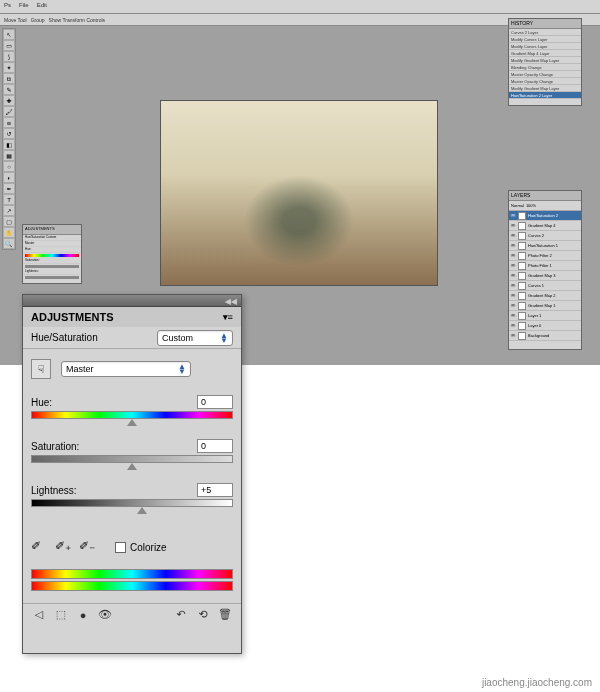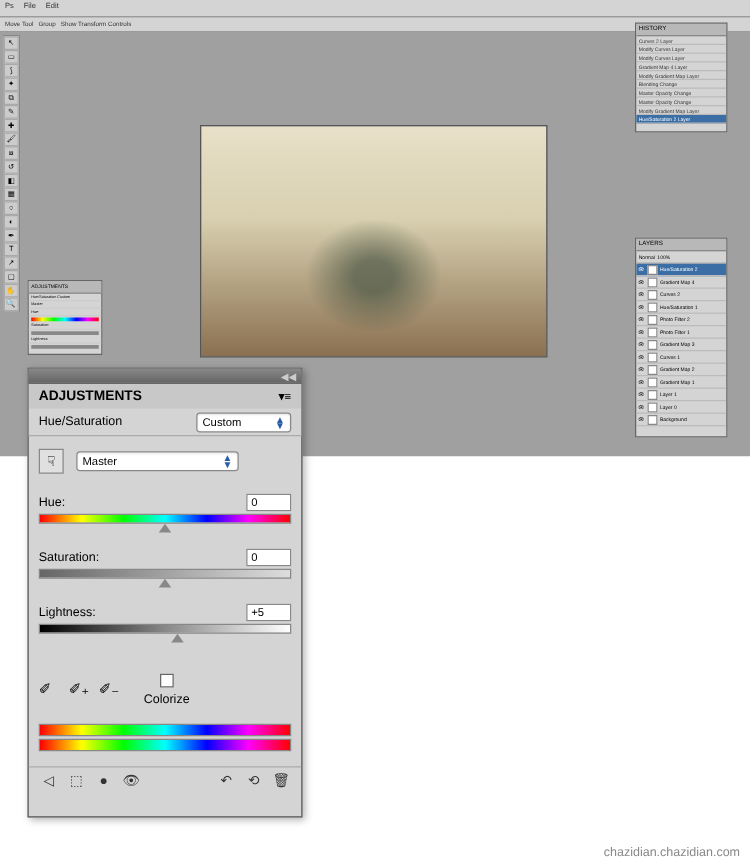--- a/index.html
+++ b/index.html
@@ -48,21 +48,21 @@
 .slider-label { font-size: 10px; display: flex; justify-content: space-between; align-items: center; margin-bottom: 2px; }
 .numbox { width: 36px; height: 14px; background: #fff; border: 1px solid #888; font-size: 9px; text-align: left; padding: 0 3px; }
 .slider-track { height: 10px; position: relative; margin-top: 2px; }
 .track-bar { height: 8px; border: 1px solid #888; }
 .hue-grad { background: linear-gradient(90deg, red, yellow, lime, cyan, blue, magenta, red); }
 .gray-grad { background: linear-gradient(90deg, #666, #ddd); }
 .light-grad { background: linear-gradient(90deg, #000, #888, #fff); }
 .thumb-tri { position: absolute; top: 8px; width: 0; height: 0; border-left: 5px solid transparent; border-right: 5px solid transparent; border-bottom: 7px solid #888; transform: translateX(-5px); }
 .eyedrop-row { display: flex; gap: 8px; align-items: center; margin-top: 30px; }
 .eyedrop { width: 16px; height: 16px; font-size: 12px; cursor: pointer; }
-.checkbox-row { display: flex; align-items: center; gap: 4px; font-size: 10px; margin-left: 12px; flex-direction: column; }
+.checkbox-row { display: flex; align-items: center; gap: 4px; font-size: 10px; margin-left: 12px; }
 .cbx { width: 11px; height: 11px; border: 1px solid #666; background: #fff; cursor: pointer; }
 .spectrum-row { margin-top: 14px; }
 .spectrum { height: 10px; border: 1px solid #888; background: linear-gradient(90deg, red, yellow, lime, cyan, blue, magenta, red); margin-bottom: 2px; }
 .footer-row { display: flex; justify-content: space-between; align-items: center; padding: 4px 8px; border-top: 1px solid #aaa; height: 22px; }
 .ficon { width: 16px; height: 16px; font-size: 11px; display: flex; align-items: center; justify-content: center; cursor: pointer; color: #333; }
 
 .watermark { position: absolute; bottom: 4px; right: 8px; font-size: 10px; color: #888; }
 </style>
 </head>
 <body>
@@ -299,13 +299,13 @@
       <span class="ficon">👁</span>
     </div>
     <div style="display:flex;gap:6px">
       <span class="ficon">↶</span>
       <span class="ficon">⟲</span>
       <span class="ficon">🗑</span>
     </div>
   </div>
 </div>
 
-<div class="watermark">chazidian.chazidian.com</div>
+<div class="watermark">jiaocheng.jiaocheng.com</div>
 
 </body></html>

